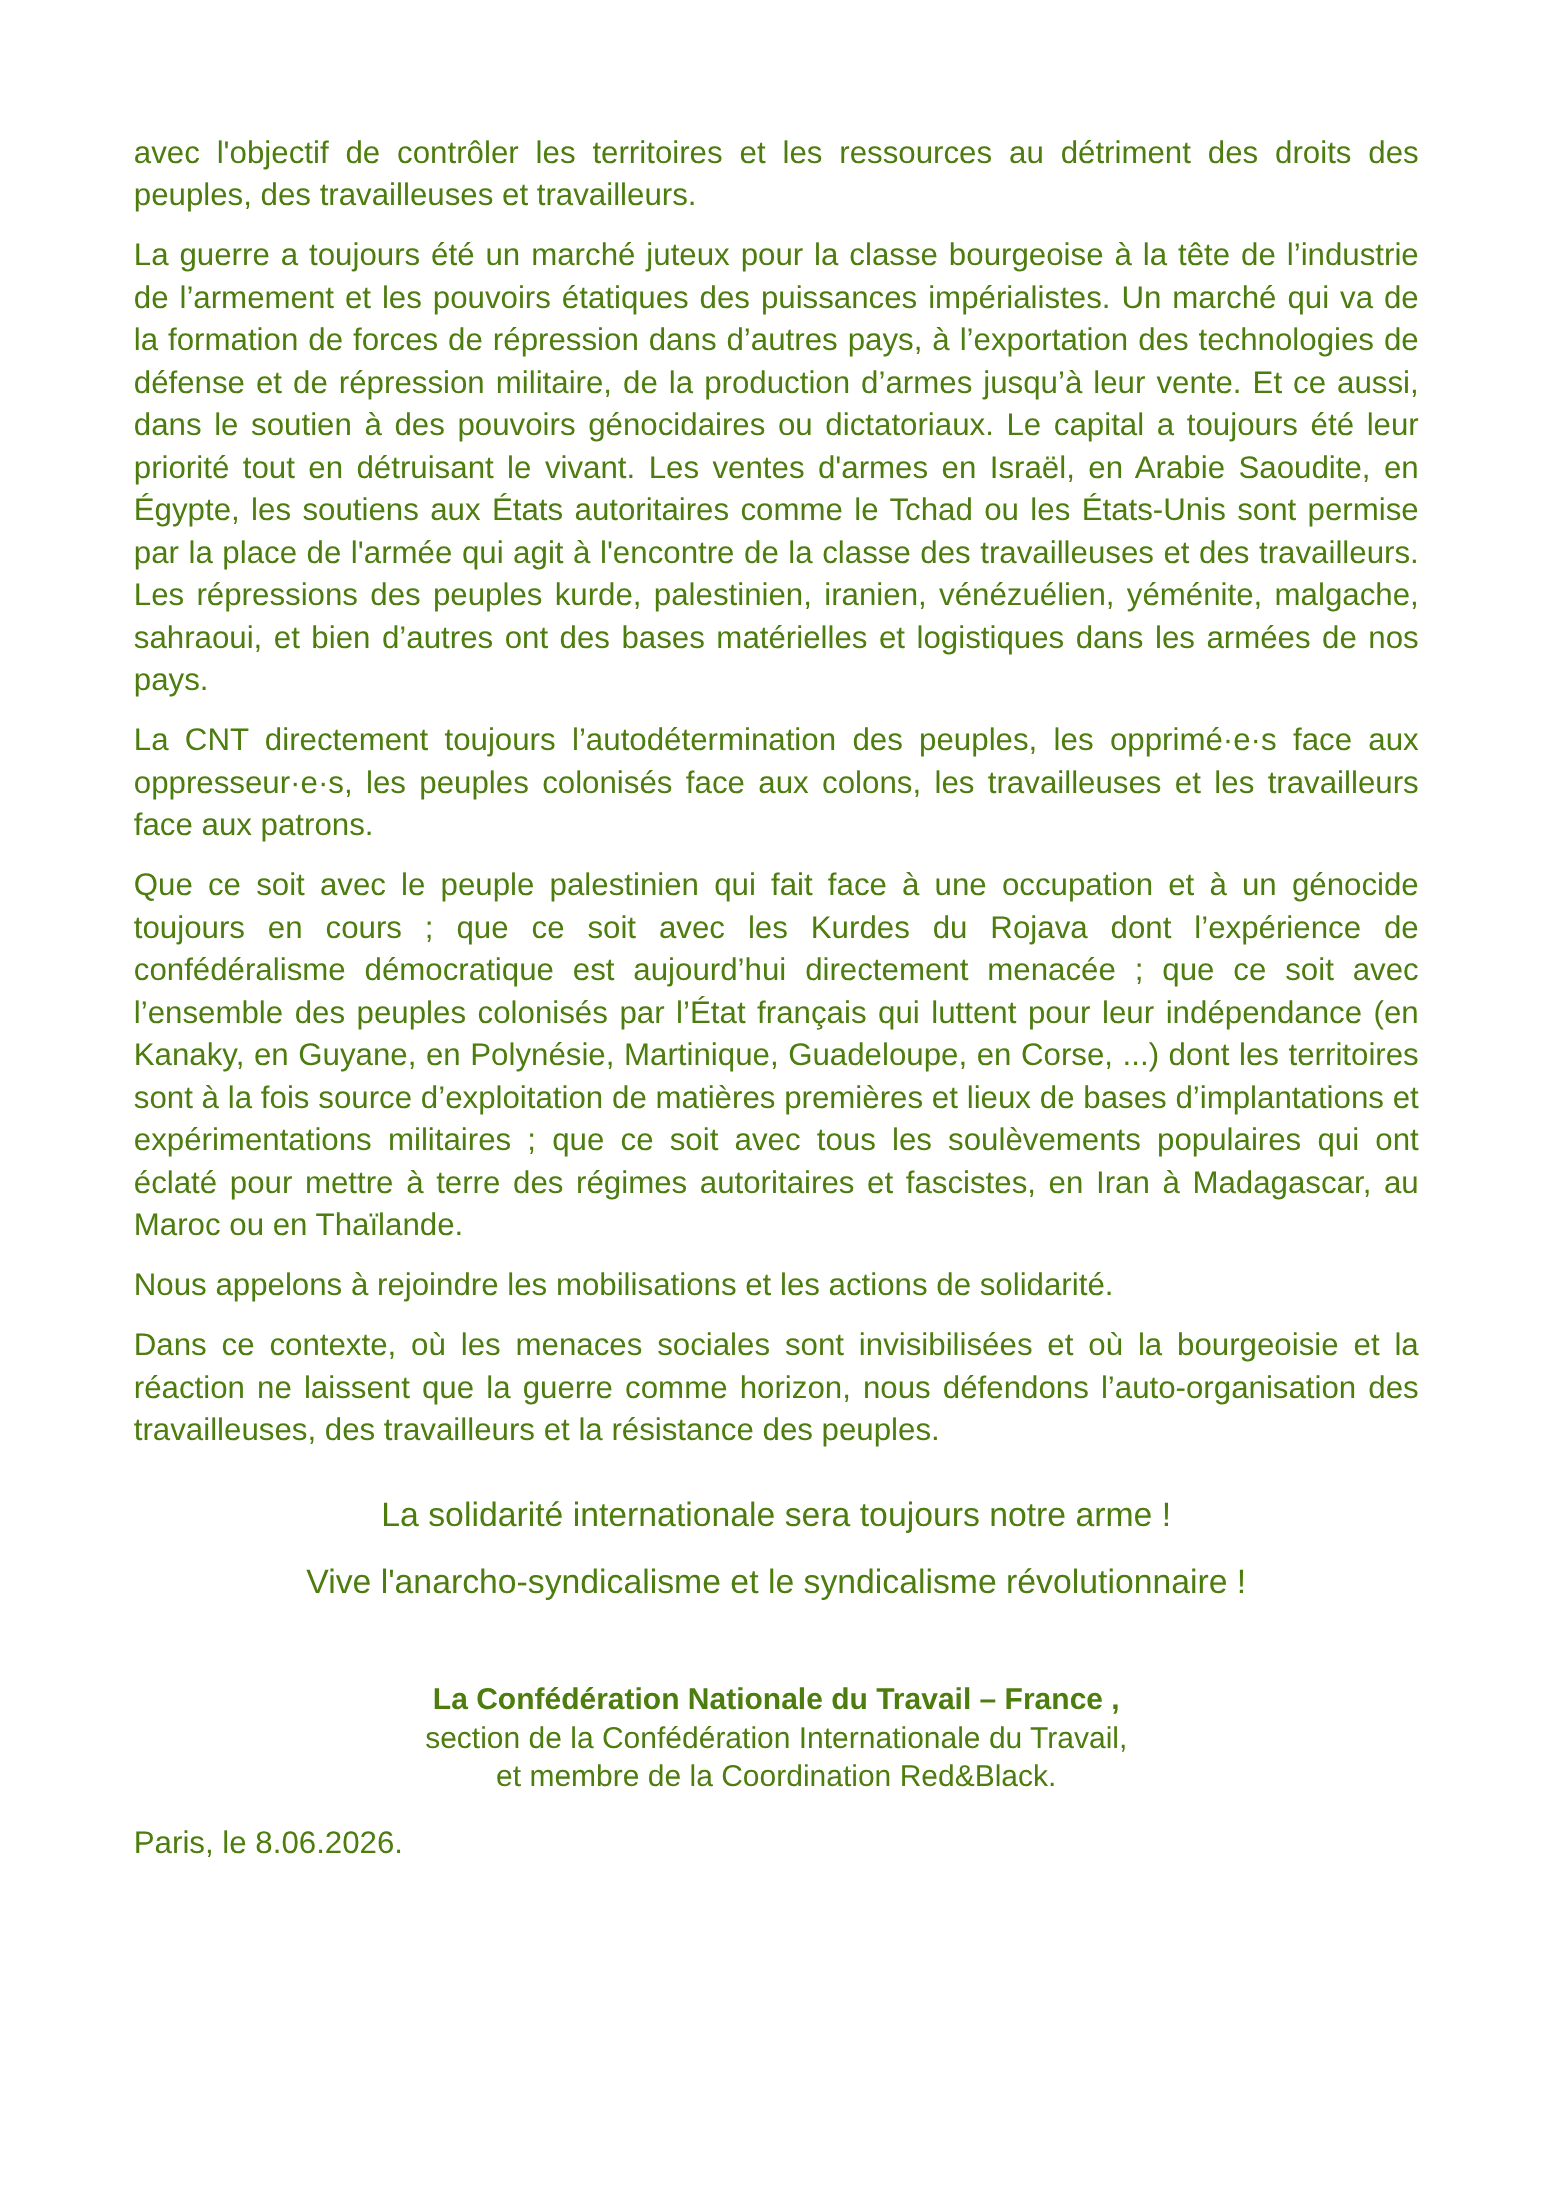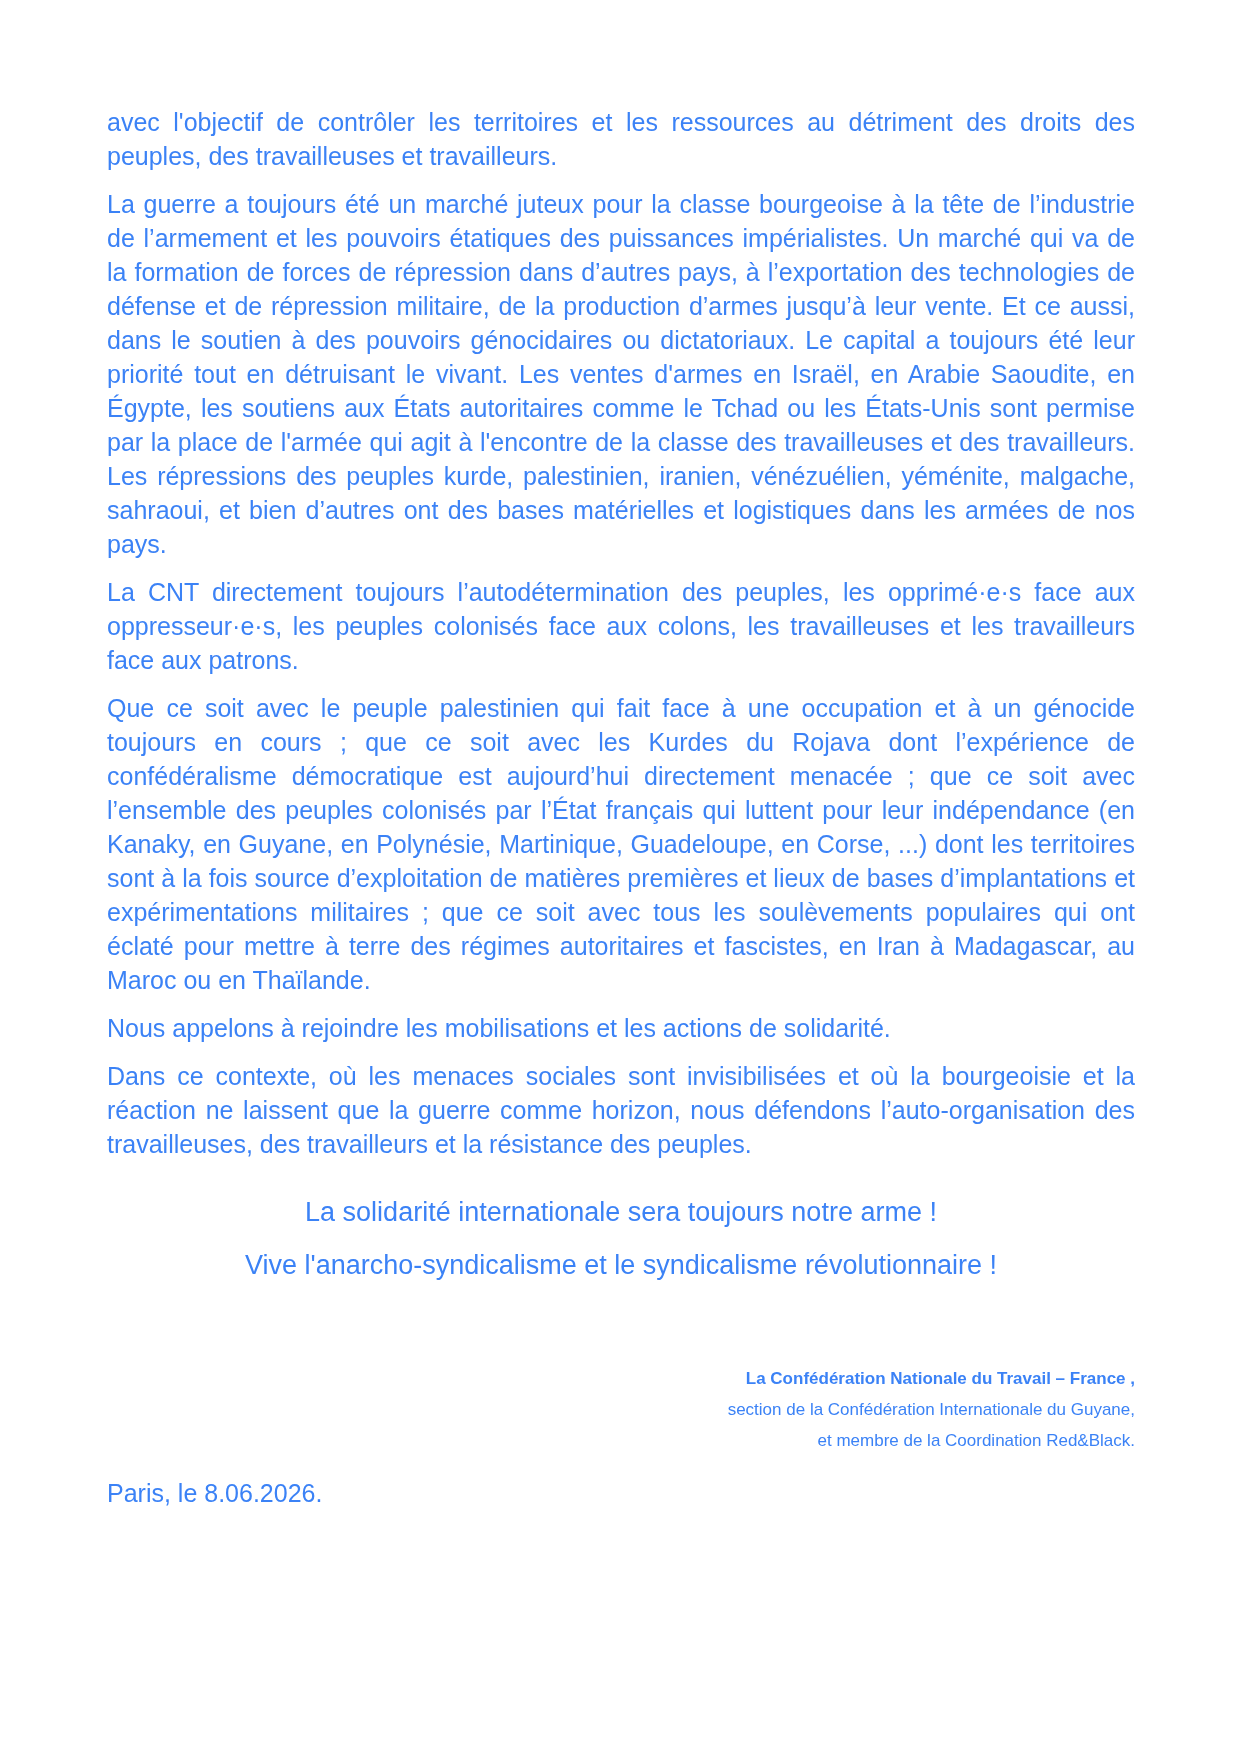--- a/index.html
+++ b/index.html
@@ -5,21 +5,21 @@
   html, body {
     margin: 0;
     padding: 0;
     background: #ffffff;
   }
   .page {
     position: relative;
     width: 1241px;
     height: 1755px;
     background: #ffffff;
-    color: #3b82f6;
+    color: #4d7c0f;
     font-family: "Liberation Sans", "DejaVu Sans", sans-serif;
     overflow: hidden;
     box-sizing: border-box;
   }
   .content {
     position: absolute;
     top: 105px;
     left: 107px;
     width: 1028px;
   }
@@ -34,24 +34,24 @@
   .slogan {
     font-size: 27px;
     line-height: 38px;
     font-weight: normal;
     text-align: center;
     margin: 0;
   }
   .slogan-1 { margin-top: 32px; margin-bottom: 15px; }
   .slogan-2 { margin-bottom: 0; }
   .signature {
-    margin: 79px 0 0 0;
-    font-size: 17px;
+    margin: 60px 0 0 0;
+    font-size: 24px;
     line-height: 31px;
-    text-align: right;
+    text-align: center;
   }
   .signature .sig-org { font-weight: bold; }
   p.dateline {
     margin: 22px 0 0 0;
     font-size: 25px;
     line-height: 31px;
     text-align: left;
   }
 </style>
 </head>
@@ -65,20 +65,20 @@
     <p class="body-par">La CNT directement toujours l’autodétermination des peuples, les opprimé·e·s face aux oppresseur·e·s, les peuples colonisés face aux colons, les travailleuses et les travailleurs face aux patrons.</p>
     <p class="body-par">Que ce soit avec le peuple palestinien qui fait face à une occupation et à un génocide toujours en cours ; que ce soit avec les Kurdes du Rojava dont l’expérience de confédéralisme démocratique est aujourd’hui directement menacée ; que ce soit avec l’ensemble des peuples colonisés par l’État français qui luttent pour leur indépendance (en Kanaky, en Guyane, en Polynésie, Martinique, Guadeloupe, en Corse, ...) dont les territoires sont à la fois source d’exploitation de matières premières et lieux de bases d’implantations et expérimentations militaires ; que ce soit avec tous les soulèvements populaires qui ont éclaté pour mettre à terre des régimes autoritaires et fascistes, en Iran à Madagascar, au Maroc ou en Thaïlande.</p>
     <p class="body-par">Nous appelons à rejoindre les mobilisations et les actions de solidarité.</p>
     <p class="body-par">Dans ce contexte, où les menaces sociales sont invisibilisées et où la bourgeoisie et la réaction ne laissent que la guerre comme horizon, nous défendons l’auto-organisation des travailleuses, des travailleurs et la résistance des peuples.</p>
 
     <p class="slogan slogan-1">La solidarité internationale sera toujours notre arme !</p>
     <p class="slogan slogan-2">Vive l'anarcho-syndicalisme et le syndicalisme révolutionnaire !</p>
 
     <div class="signature">
       <div class="sig-org">La Confédération Nationale du Travail – France ,</div>
-      <div class="sig-line">section de la Confédération Internationale du Guyane,</div>
+      <div class="sig-line">section de la Confédération Internationale du Travail,</div>
       <div class="sig-line">et membre de la Coordination Red&amp;Black.</div>
     </div>
 
     <p class="dateline">Paris, le 8.06.2026.</p>
 
   </div>
 </div>
 
 </body></html>

